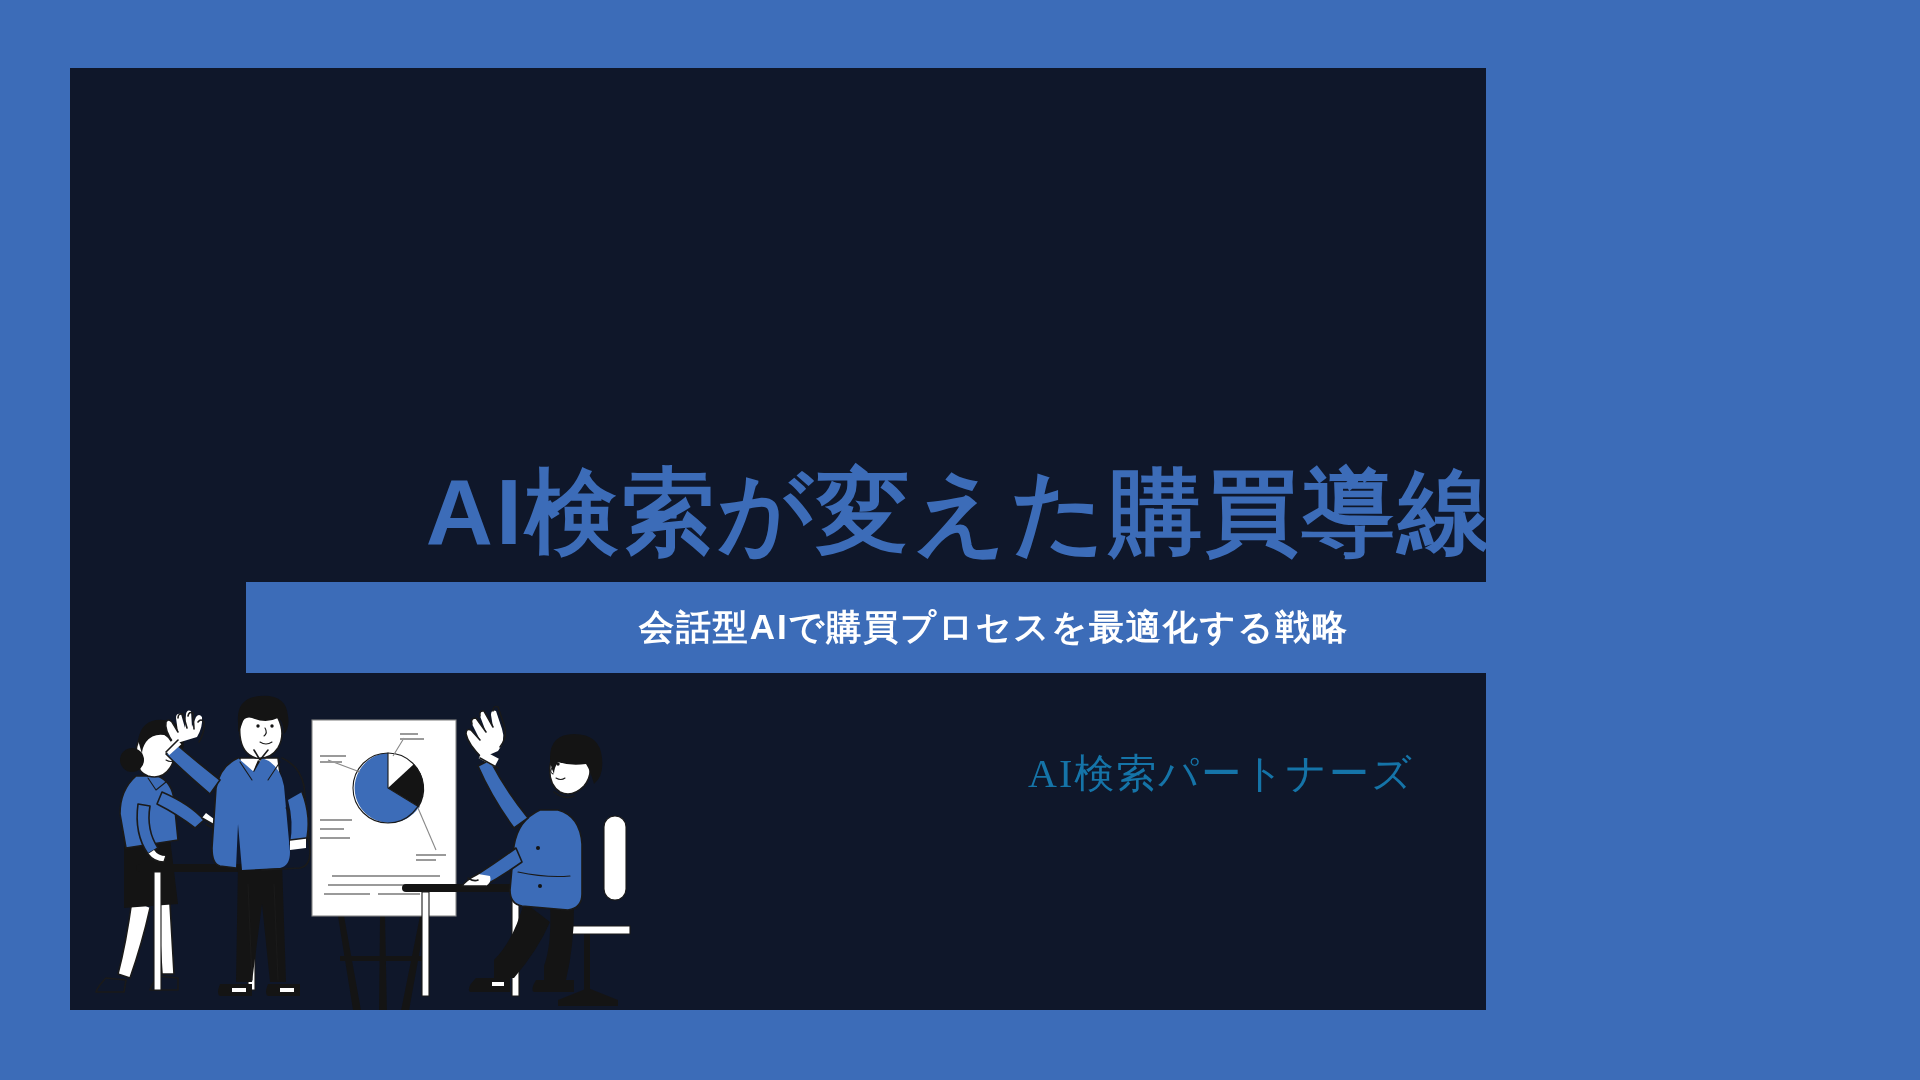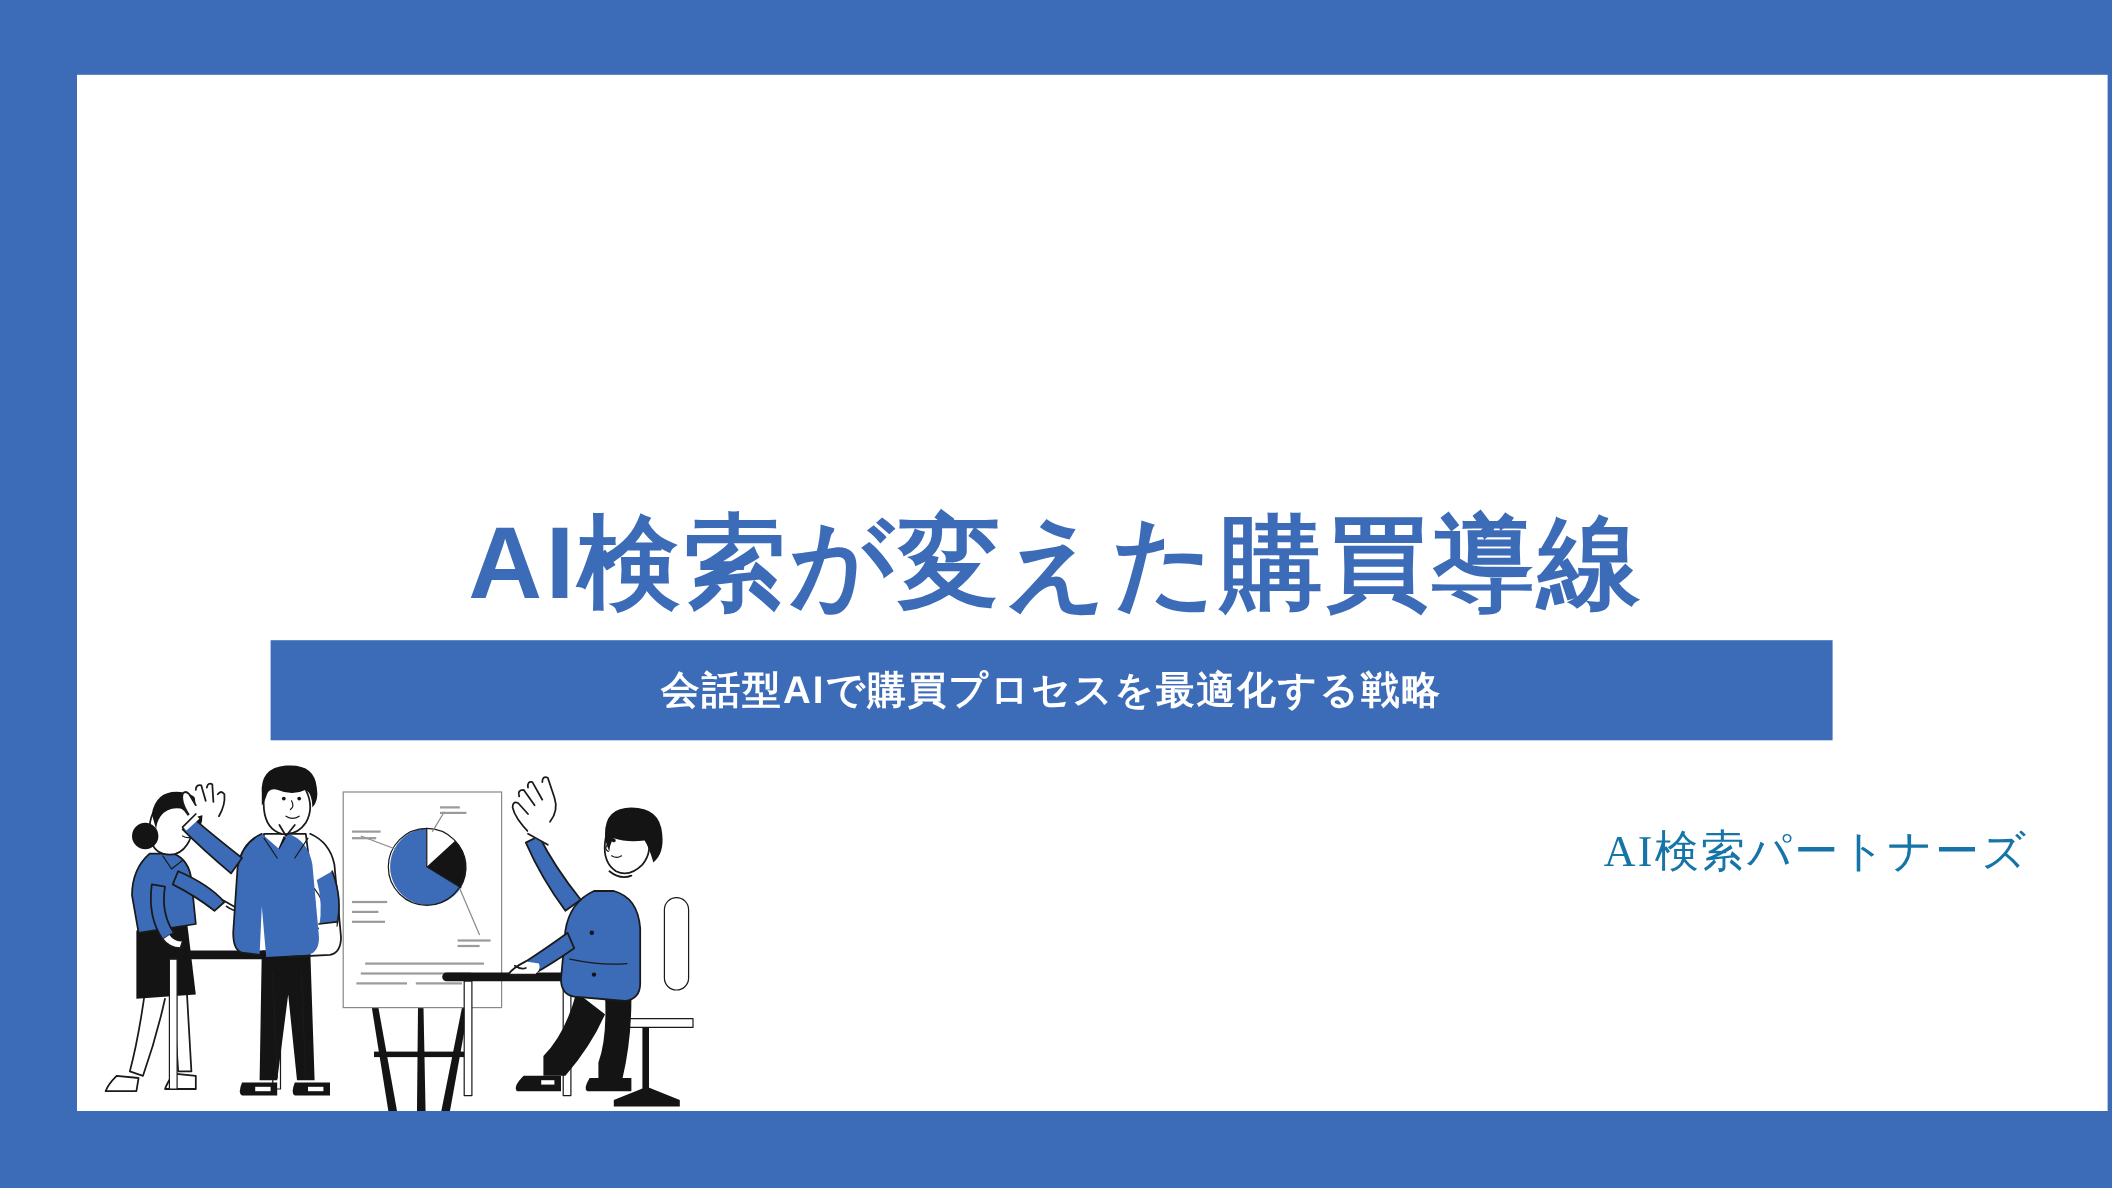--- a/index.html
+++ b/index.html
@@ -19,23 +19,23 @@
     width: 1920px;
     height: 1080px;
     background: #3c6cb8;
   }
 
   
   .card {
     position: absolute;
     left: 70px;
     top: 68px;
-    width: 1846px;
+    width: 1416px;
     height: 942px;
-    background: #ffffff;
+    background: #0f172a;
     overflow: hidden;
   }
 
   
   .title {
     position: absolute;
     left: 0;
     top: 330px;
     width: 1780px;
     text-align: center;
@@ -51,20 +51,21 @@
   .subtitle-band {
     position: absolute;
     left: 176px;          
     top: 514px;           
     width: 1420px;
     height: 91px;
     background: #3c6cb8;
     display: flex;
     align-items: center;
     justify-content: center;
+    padding-left: 38px;
   }
   .subtitle-text {
     color: #ffffff;
     font-size: 35px;
     font-weight: 700;
     letter-spacing: 0.055em;
     white-space: nowrap;
   }
 
   

